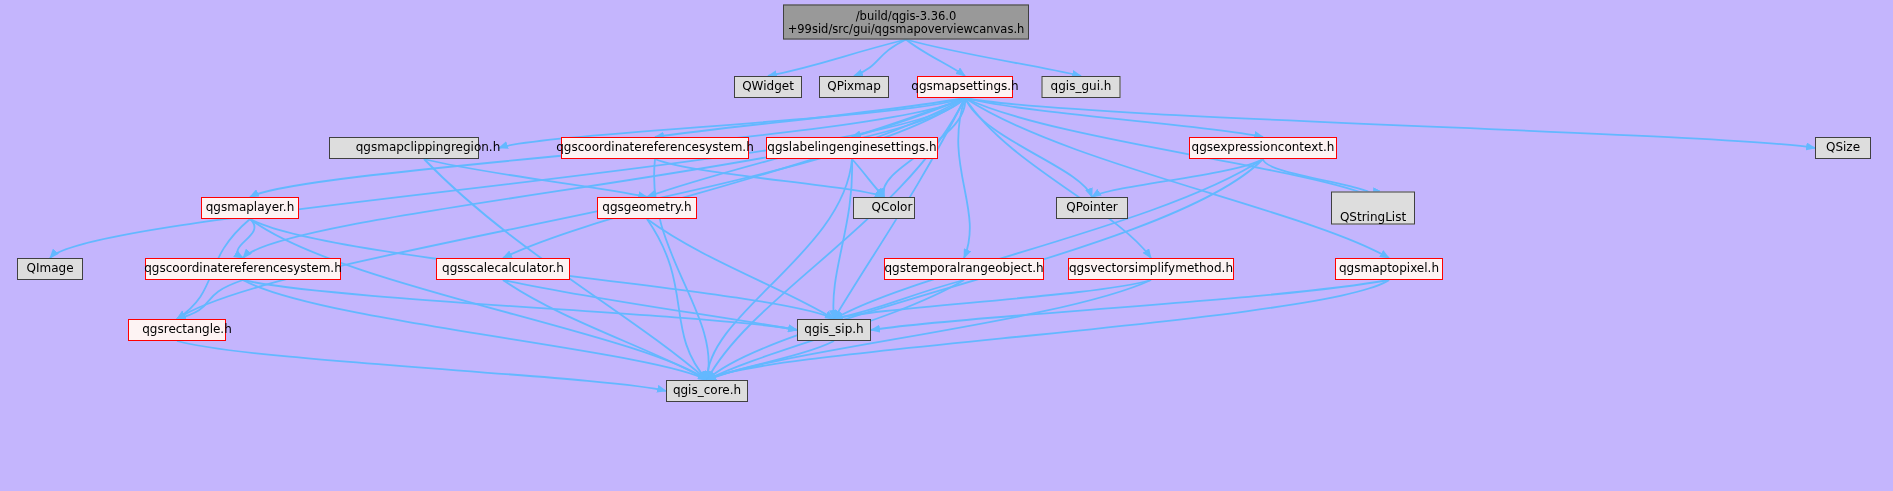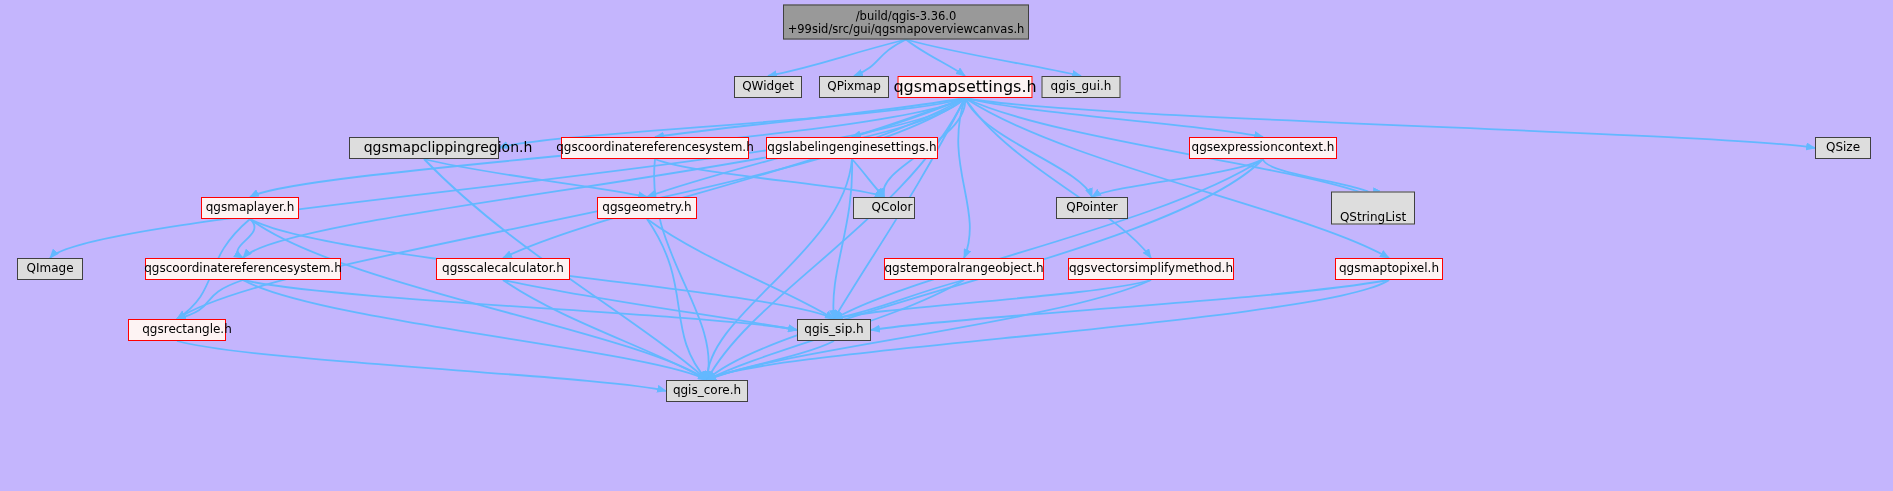--- a/index.html
+++ b/index.html
@@ -77,23 +77,23 @@
         <path d="M1389,280 C1271,301 969,315 871,330" fill="none" stroke="#63b8ff" stroke-width="1.8" marker-end="url(#ah)"></path>
         <path d="M177,341 C253,362 610,376 666,391" fill="none" stroke="#63b8ff" stroke-width="1.8" marker-end="url(#ah)"></path>
         <path d="M834,341 C801.897,357.38 731.969,368.3 707,380" fill="none" stroke="#63b8ff" stroke-width="1.8" marker-end="url(#ah)"></path>
       </g>
   </svg>
   <div id="node-layer">
       <div class="node gray" style="left: 906px; top: 22px; width: 246px; height: 35px; font-size: 11.5px;"><span class="lbl">/build/qgis-3.36.0
 +99sid/src/gui/qgsmapoverviewcanvas.h</span></div>
       <div class="node plain" style="left: 768px; top: 87px; width: 68px; height: 22px; font-size: 12px;"><span class="lbl">QWidget</span></div>
       <div class="node plain" style="left: 854px; top: 87px; width: 70px; height: 22px; font-size: 12px;"><span class="lbl">QPixmap</span></div>
-      <div class="node red" style="left: 965px; top: 87px; width: 135px; height: 22px; font-size: 16px;"><span class="lbl">qgsmapsettings.h</span></div>
+      <div class="node red" style="left: 965px; top: 87px; width: 96px; height: 22px; font-size: 12px;"><span class="lbl">qgsmapsettings.h</span></div>
       <div class="node plain" style="left: 1081px; top: 87px; width: 79px; height: 22px; font-size: 12px;"><span class="lbl">qgis_gui.h</span></div>
-      <div class="node plain" style="left: 424px; top: 148px; width: 150px; height: 22px; font-size: 14px; padding-left: 48px;"><span class="lbl">qgsmapclippingregion.h</span></div>
+      <div class="node plain" style="left: 404px; top: 148px; width: 150px; height: 22px; font-size: 12px; padding-left: 48px;"><span class="lbl">qgsmapclippingregion.h</span></div>
       <div class="node red" style="left: 655px; top: 148px; width: 188px; height: 22px; font-size: 12px;"><span class="lbl">qgscoordinatereferencesystem.h</span></div>
       <div class="node red" style="left: 852px; top: 148px; width: 172px; height: 22px; font-size: 12px;"><span class="lbl">qgslabelingenginesettings.h</span></div>
       <div class="node red" style="left: 1263px; top: 148px; width: 148px; height: 22px; font-size: 12px;"><span class="lbl">qgsexpressioncontext.h</span></div>
       <div class="node plain" style="left: 1843px; top: 148px; width: 56px; height: 22px; font-size: 12px;"><span class="lbl">QSize</span></div>
       <div class="node red" style="left: 250px; top: 208px; width: 98px; height: 22px; font-size: 12px;"><span class="lbl">qgsmaplayer.h</span></div>
       <div class="node red" style="left: 647px; top: 208px; width: 100px; height: 22px; font-size: 12px;"><span class="lbl">qgsgeometry.h</span></div>
       <div class="node plain" style="left: 884px; top: 208px; width: 62px; height: 22px; font-size: 12px; padding-left: 16px;"><span class="lbl">QColor</span></div>
       <div class="node plain" style="left: 1092px; top: 208px; width: 72px; height: 22px; font-size: 12px;"><span class="lbl">QPointer</span></div>
       <div class="node plain" style="left: 1373px; top: 208px; width: 84px; height: 33px; font-size: 12px; align-items: flex-end;"><span class="lbl">QStringList</span></div>
       <div class="node plain" style="left: 50px; top: 269px; width: 66px; height: 22px; font-size: 12px;"><span class="lbl">QImage</span></div>

